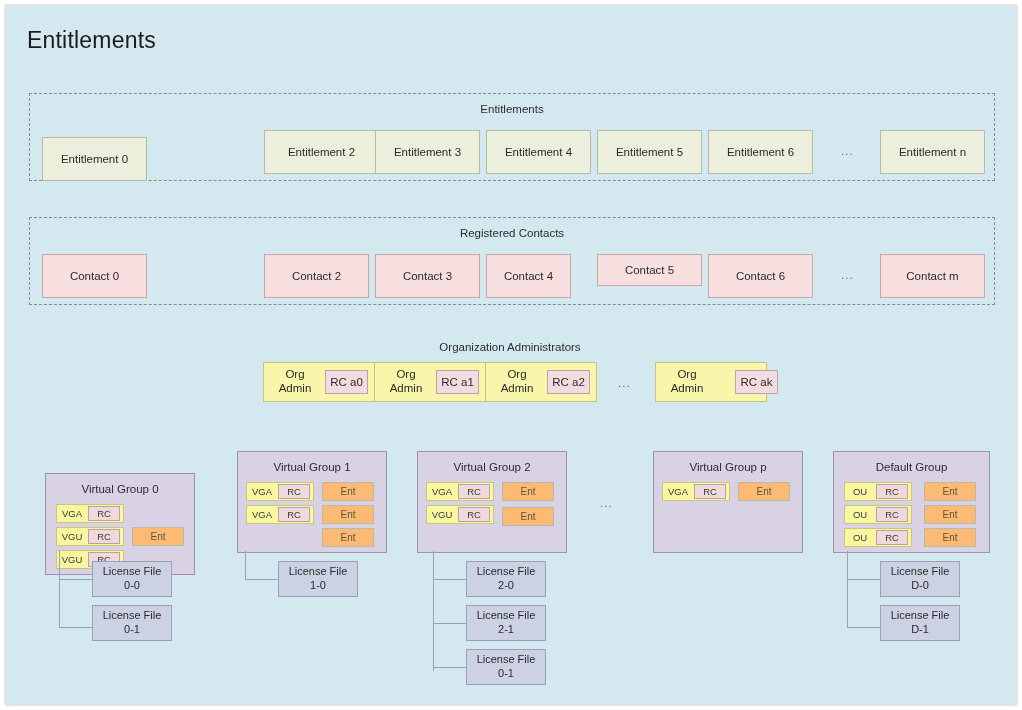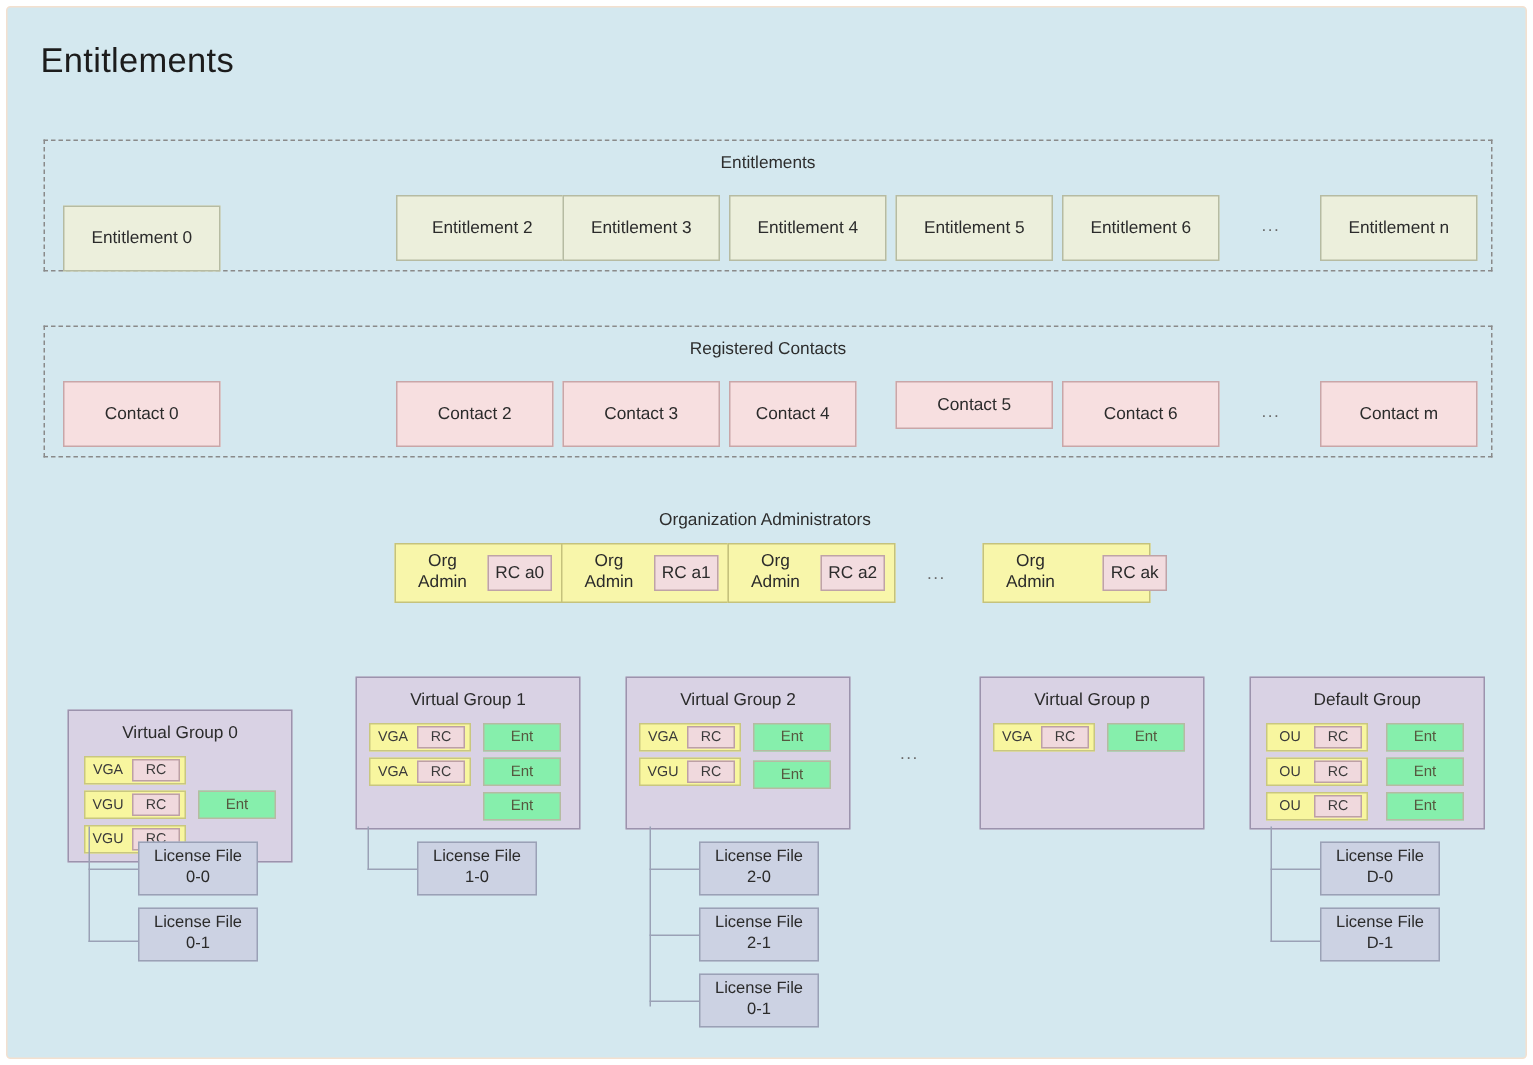--- a/index.html
+++ b/index.html
@@ -169,21 +169,21 @@
     margin-left: 1px;
     display: flex;
     align-items: center;
     justify-content: center;
     font-size: 9.5px;
     color: #3a3a3a;
   }
   .group-ent {
     position: absolute;
     box-sizing: border-box;
-    background: #86efac;
+    background: #fdba74;
     border: 1px solid #b6bba2;
     display: flex;
     align-items: center;
     justify-content: center;
     font-size: 10px;
     color: #55583f;
   }
 
   
   .conn-v, .conn-h {

